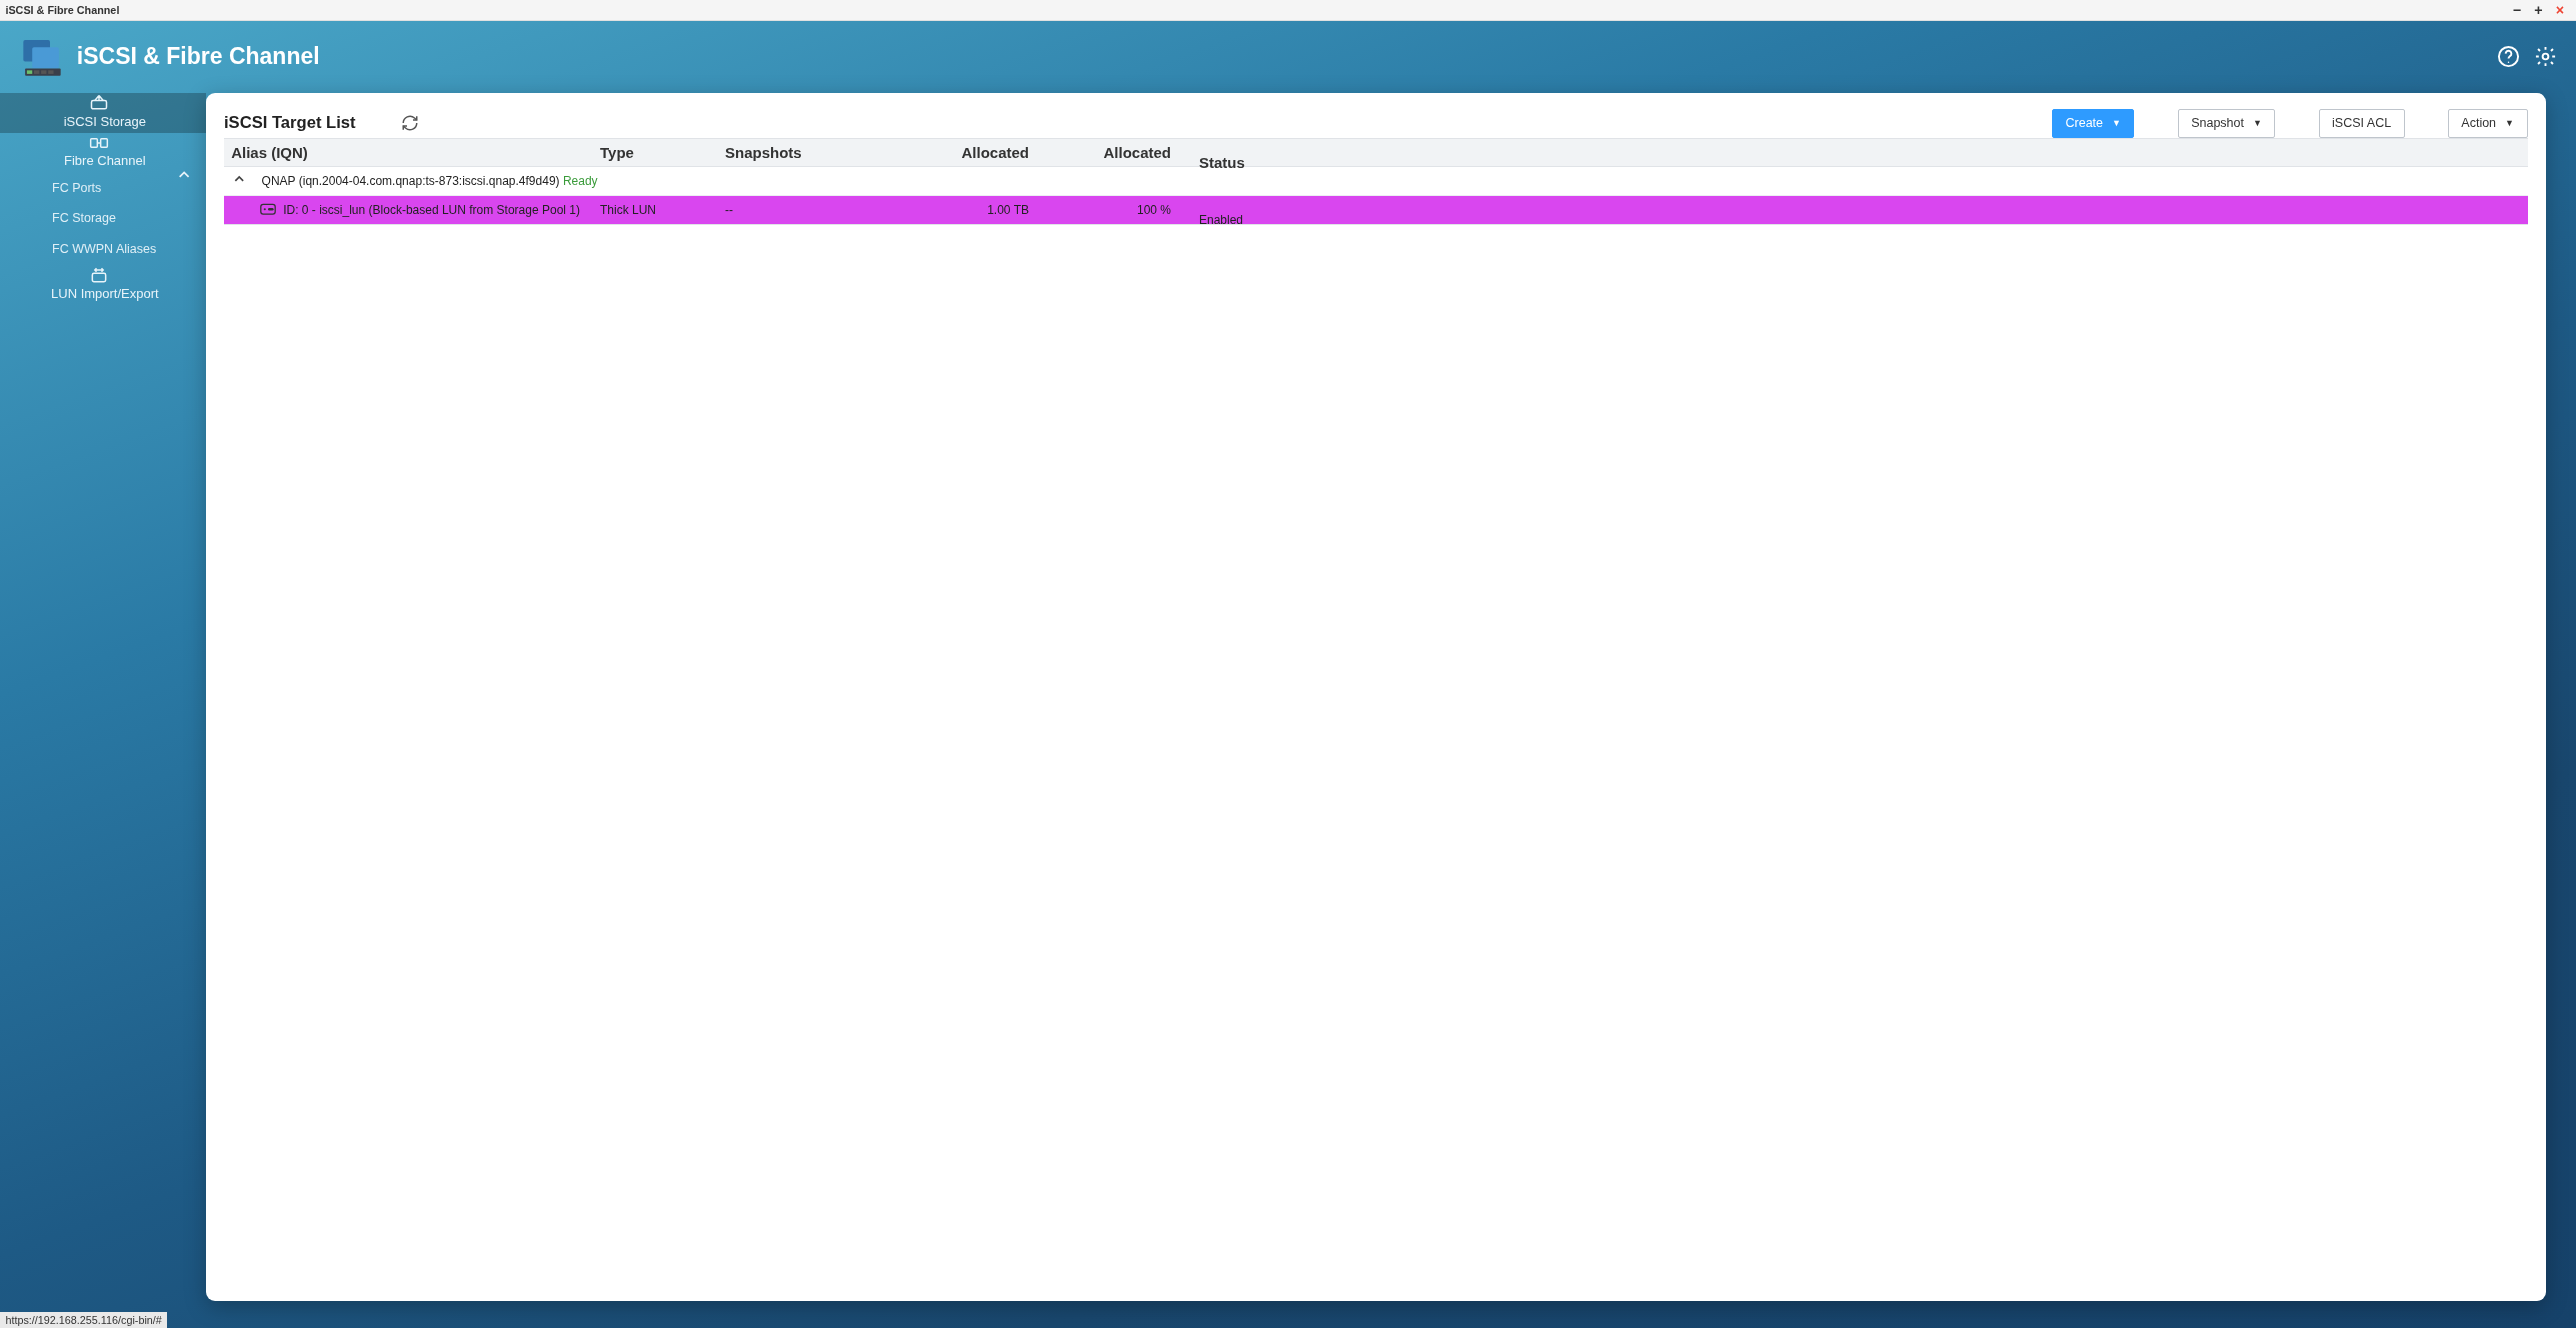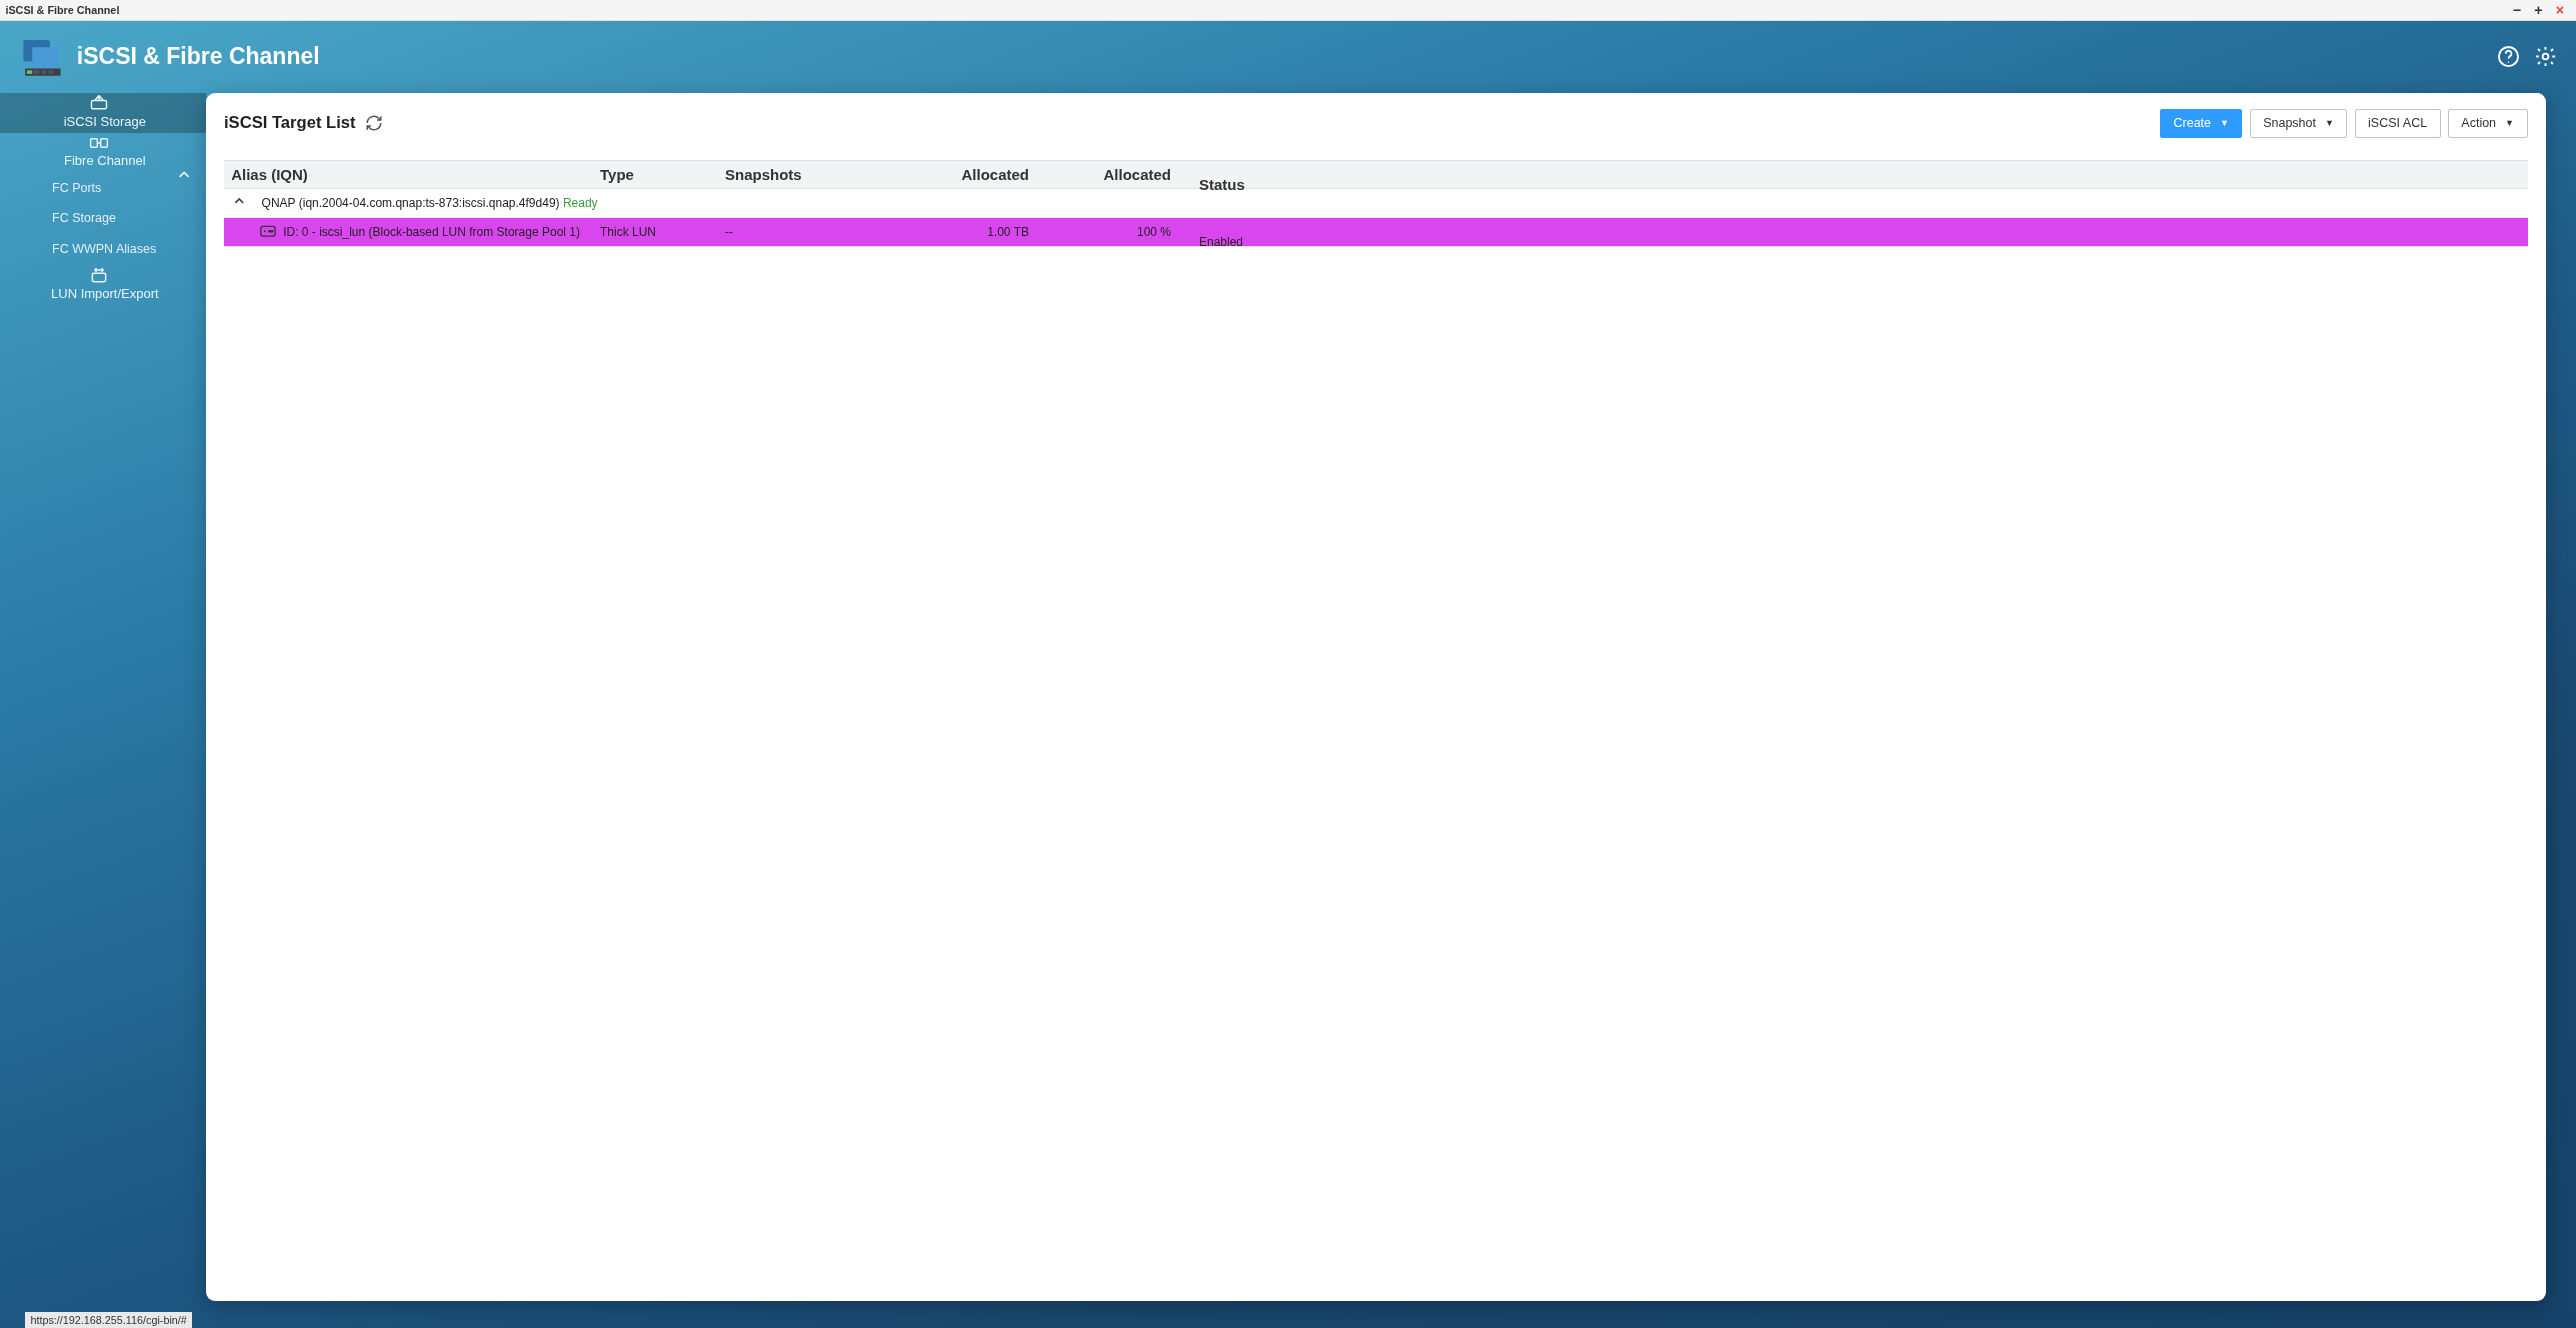--- a/index.html
+++ b/index.html
@@ -28,21 +28,21 @@
   .sidebar { width: 206px; flex-shrink: 0; color: #e8f4fa; padding-bottom: 9px; }
   .nav-item { display: flex; align-items: center; height: 40px; padding-left: 18px; padding-right: 14.3px; cursor: pointer; font-size: 13px; flex-direction: column; }
   .nav-item.active { background: rgba(0,0,0,0.25); font-weight: 500; }
   .nav-item .nav-icon { width: 21.5px; height: 21.5px; margin-right: 12.5px; display:flex; align-items:center; justify-content:center; }
   .nav-item .chev { margin-left: auto; }
   .nav-sub { padding-left: 52px; height: 30.5px; display: flex; align-items: center; cursor: pointer; font-size: 12.5px; opacity: .95; }
 
   
   .main-wrap { flex: 1; padding: 0 30.5px 27px 0; }
   .panel { background: #fff; border-radius: 9px; height: 100%; padding: 16px 18px; display: flex; flex-direction: column; box-shadow: 0 5.4px 21.5px rgba(0,0,0,.25); }
-  .panel-toolbar { display: flex; align-items: center; margin-bottom: 22px; }
+  .panel-toolbar { display: flex; align-items: center; margin-bottom: 0; gap: 36px; }
   .panel-title { font-size: 16.6px; font-weight: 600; margin-right: 9px; }
   .refresh-icon { width:18px; height:18px; cursor:pointer; }
   .panel-toolbar .spacer { flex:1; }
   .btn { height: 29px; padding: 0 12.5px; border: 0.9px solid #bfc5cc; border-radius: 2px; background: #fff; display: inline-flex; align-items: center; gap: 9px; cursor: pointer; margin-left: 7.2px; font-size: 12.5px; color:#333; }
   .btn.primary { background:#2e9bff; border-color:#2e9bff; color:#fff; }
   .btn .caret { font-size:9px; }
 
   
   .tbl-head { display:flex; background:#f1f3f5; border-top:0.9px solid #e0e3e7; border-bottom:0.9px solid #e0e3e7; height:29px; align-items:center; font-weight:600; font-size:15px; color:#333; }
   .c-alias { width:376px; padding-left:7.2px; }
@@ -54,21 +54,21 @@
 
   .row-target { display:flex; align-items:center; height:29px; border-bottom:0.9px solid #eceff2; font-size:12px; }
   .row-target .expander { width:23px; text-align:center; cursor:pointer; font-size:10.8px; color:#555; margin-left:3.6px; }
   .status-ready { color:#3a9b3a; font-weight:500; }
 
   .row-lun { display:flex; align-items:center; height:29px; background:#d946ef; border-bottom:0.9px solid #e0e3e7; font-size:12px; }
   .row-lun .c-alias { display:flex; align-items:center; padding-left:36px; }
   .lun-icon { width:16px; height:12.5px; margin-right:7.2px; }
 
   
-  .statusbar { position:absolute; left:0; bottom:0; background:#e9e9e9; color:#333; font-size:10.8px; padding:1.8px 5.4px;margin-left:25px; }
+  .statusbar { position:absolute; left:0; bottom:0; background:#e9e9e9; color:#333; font-size:10.8px; padding:1.8px 5.4px; }
 </style>
 </head>
 <body>
 
 <div class="titlebar">
   <span>iSCSI &amp; Fibre Channel</span>
   <span class="spacer"></span>
   <span class="win-btn">−</span>
   <span class="win-btn">+</span>
   <span class="win-btn win-close">×</span>

